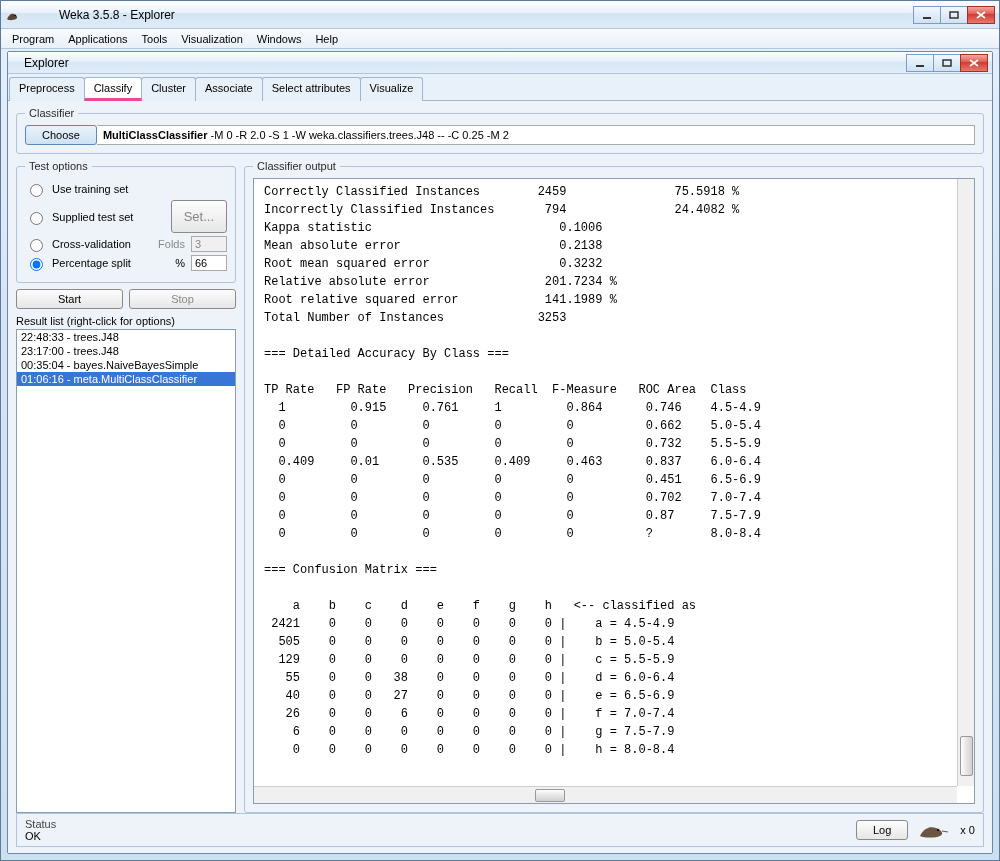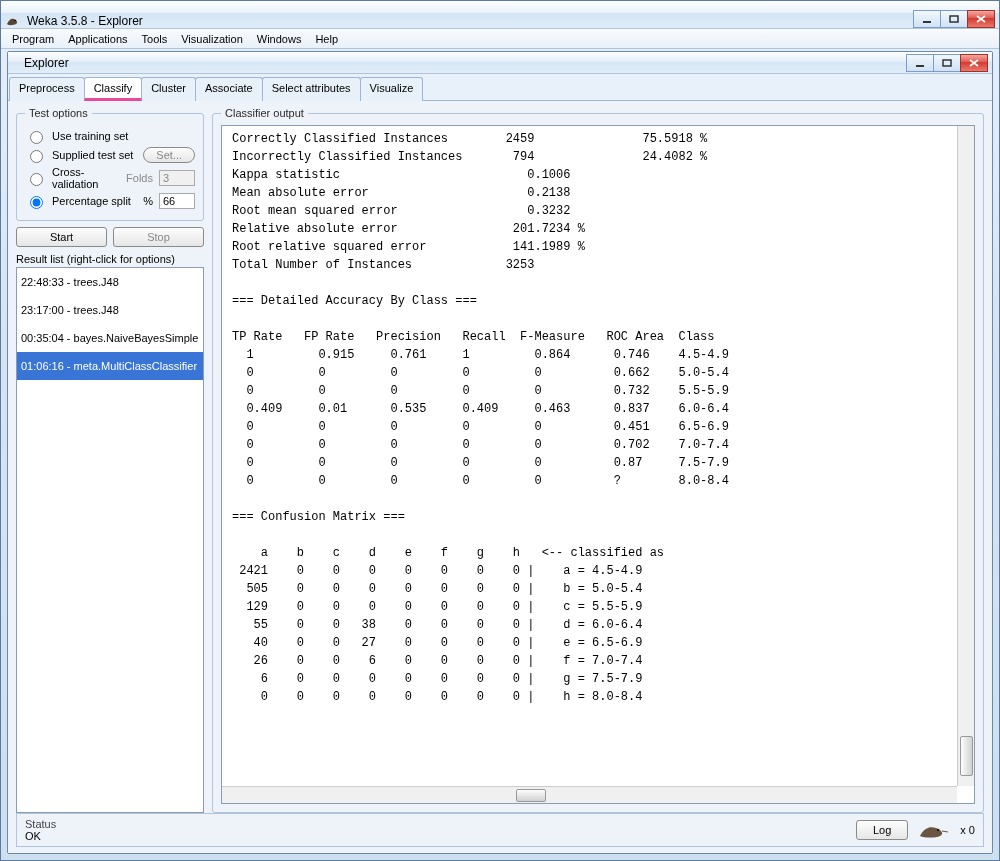--- a/index.html
+++ b/index.html
@@ -16,23 +16,24 @@
   height: 861px;
   background: linear-gradient(to bottom, #e8f0fa 0%, #d6e4f0 40%, #cde0f0 100%);
   border: 1px solid #5a7aa0;
   display: flex;
   flex-direction: column;
 }
 .titlebar {
   height: 28px;
   background: linear-gradient(to bottom, #fdfefe 0%, #e8f1fa 45%, #d3e5f5 46%, #e0ecf8 100%);
   display: flex;
-  align-items: flex-end;
+  align-items: center;
   padding: 0 4px;
   border-bottom: 1px solid #b0c4de;
+  gap: 32px;
 }
 .titlebar .icon {
   width: 16px; height: 16px;
   margin-right: 6px;
   display: inline-flex; align-items: center; justify-content: center;
 }
 .titlebar .title {
   flex: 1;
   font-size: 12px;
 }
@@ -168,21 +169,21 @@
   font-family: inherit;
 }
 .classifier-text b { font-weight: bold; }
 .columns {
   display: flex;
   gap: 8px;
   flex: 1;
   overflow: hidden;
 }
 .left-col {
-  width: 188px;
+  width: 220px;
   display: flex;
   flex-direction: column;
 }
 .right-col {
   flex: 1;
   display: flex;
   flex-direction: column;
   overflow: hidden;
 }
 .radio-row, .option-row {
@@ -195,23 +196,22 @@
   width: 36px;
   font-size: 11px;
   padding: 1px 3px;
   border: 1px solid #aaa;
 }
 .radio-row input[type=text]:disabled {
   background: #f0f0f0;
   color: #888;
 }
 .btn.small {
-  padding: 1px 12px;
-  font-size: 11px;
-  border-radius: 8px;
+  padding: 8px 12px;
+  font-size: 13px;
 }
 .btn.full {
   width: 100%;
   margin-top: 4px;
 }
 .combo {
   width: 100%;
   border: 1px solid #8a8a8a;
   background: linear-gradient(to bottom, #fdfdfd, #e6e6e6);
   padding: 3px 6px;
@@ -234,21 +234,21 @@
 .result-list-label {
   margin: 6px 0 2px 0;
 }
 .result-list {
   flex: 1;
   border: 1px solid #8a9db3;
   background: #fff;
   overflow: auto;
 }
 .result-item {
-  padding: 8px 4px;
+  padding: 1px 4px;
 }
 .result-item.selected {
   background: #3875d7;
   color: #fff;
 }
 .output-box {
   flex: 1;
   border: 1px solid #8a9db3;
   background: #fff;
   overflow: auto;
@@ -390,20 +390,29 @@
     <div class="tab">Preprocess</div>
         <div class="tab active">Classify</div>
         <div class="tab">Cluster</div>
         <div class="tab">Associate</div>
         <div class="tab">Select attributes</div>
         <div class="tab">Visualize</div>
       </div>
 
     <div class="content-area">
 
+      <fieldset class="group">
+        <legend>Classifier</legend>
+        <div class="classifier-row">
+          <button class="btn choose">Choose</button>
+          <div class="classifier-text">
+            <b>MultiClassClassifier</b><span> -M 0 -R 2.0 -S 1 -W weka.classifiers.trees.J48 -- -C 0.25 -M 2</span>
+          </div>
+        </div>
+      </fieldset>
 
       <div class="columns">
         <div class="left-col">
           <fieldset class="group">
             <legend>Test options</legend>
 
             <div class="radio-row">
               <input type="radio" name="testopt" style="">
               <span>Use training set</span>
             </div>

